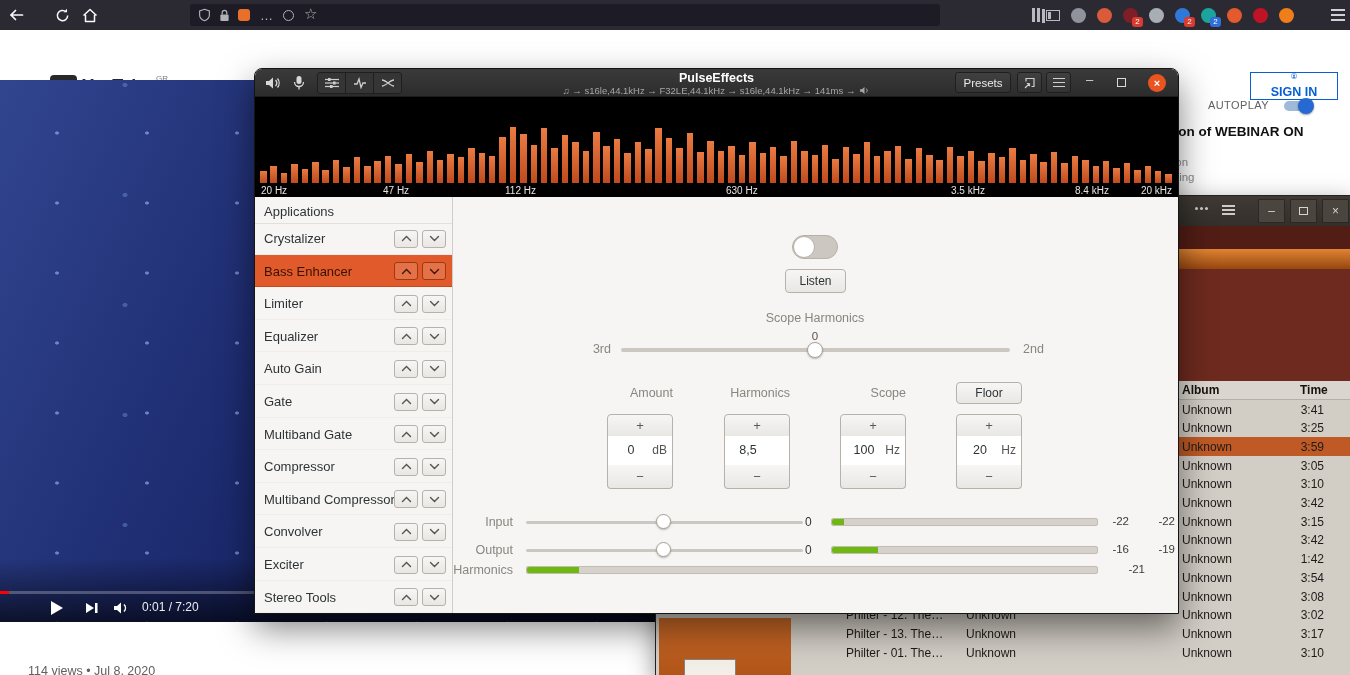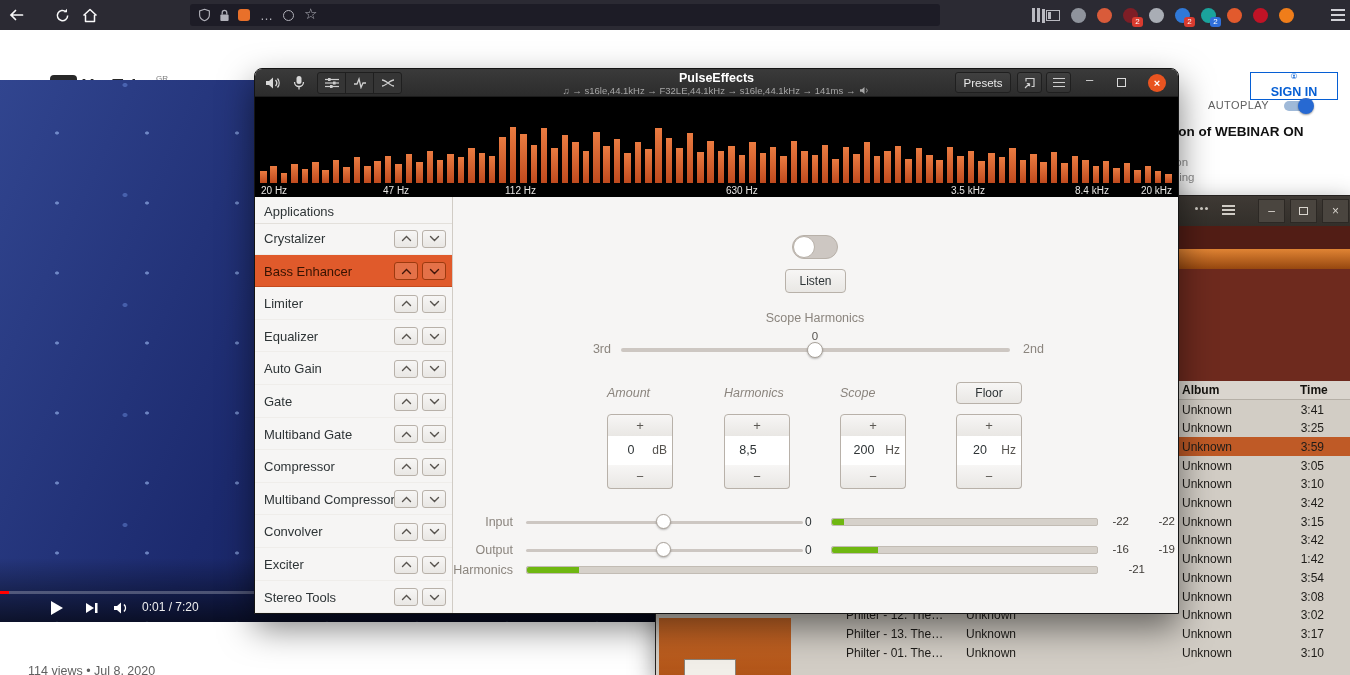--- a/index.html
+++ b/index.html
@@ -108,21 +108,21 @@
   .gtk-btn{background:linear-gradient(#f7f6f5,#e9e7e4);border:1px solid #b8b1a9;border-radius:4px;color:#2e3436;font-size:12px;display:flex;align-items:center;justify-content:center;box-sizing:border-box;font-family:"Liberation Sans",sans-serif;}
   .pe-listen{position:absolute;left:332px;top:72px;width:61px;height:24px;}
   .pe-grey{color:#8b857e;font-size:12.5px;}
   .blend-label{position:absolute;left:262px;top:114px;width:200px;text-align:center;}
   .blend-value{position:absolute;left:312px;top:133px;width:100px;text-align:center;font-size:11.5px;color:#55524e;}
   .blend-min{position:absolute;left:118px;top:145px;width:40px;text-align:right;}
   .blend-max{position:absolute;left:570px;top:145px;}
   .track{position:absolute;background:#cdc7c2;border-radius:2px;}
   .sknob{position:absolute;width:16px;height:16px;border-radius:50%;background:#fff;border:1px solid #a9a29a;box-shadow:0 1px 2px rgba(0,0,0,.25);box-sizing:border-box;}
   .spin-col{position:absolute;top:189px;width:66px;height:110px;}
-  .spin-label{position:absolute;left:0;top:0;width:66px;text-align:left;color:#8b857e;font-size:12.5px;font-style:italic;}
+  .spin-label{position:absolute;left:0;top:0;width:66px;text-align:right;color:#8b857e;font-size:12.5px;}
   .spin-label-btn{position:absolute;left:0;top:-4px;width:66px;height:22px;background:linear-gradient(#f7f6f5,#e9e7e4);border:1px solid #b8b1a9;border-radius:4px;color:#2e3436;font-size:12px;line-height:20px;text-align:center;box-sizing:border-box;}
   .spin-btn{position:absolute;left:0;width:66px;background:linear-gradient(#f7f6f5,#e9e7e4);border:1px solid #b8b1a9;color:#5c5954;font-size:13px;text-align:center;box-sizing:border-box;padding:0;font-family:"Liberation Sans",sans-serif;}
   .spin-plus{top:28px;height:23px;border-radius:4px 4px 0 0;}
   .spin-minus{top:79px;height:24px;border-radius:0 0 4px 4px;border-top:0;}
   .spin-val{position:absolute;left:0;top:50px;width:66px;height:30px;background:#fff;border:1px solid #b8b1a9;border-top:0;box-sizing:border-box;}
   .spin-val-num{position:absolute;left:0;width:46px;text-align:center;top:7px;font-size:12.5px;color:#2e3436;}
   .spin-unit{position:absolute;right:5px;top:7px;font-size:12px;color:#55524e;}
   .lv-label{position:absolute;width:80px;text-align:right;}
   .lv-val{position:absolute;font-size:12px;color:#2e3436;}
   .meter{position:absolute;height:8px;background:#d6d1ca;border-radius:2px;border:1px solid #c2bcb4;box-sizing:border-box;}
@@ -741,21 +741,21 @@
             <button class="spin-btn spin-plus">+</button>
             <div class="spin-val">
               <span class="spin-val-num">8,5</span>
             </div>
             <button class="spin-btn spin-minus">−</button>
           </div>
           <div class="spin-col" style="left: 387px;">
             <div class="spin-label">Scope</div>
             <button class="spin-btn spin-plus">+</button>
             <div class="spin-val">
-              <span class="spin-val-num">200</span>
+              <span class="spin-val-num">100</span>
               <span class="spin-unit">Hz</span>
             </div>
             <button class="spin-btn spin-minus">−</button>
           </div>
           <div class="spin-col" style="left: 503px;">
             <div class="spin-label-btn">Floor</div>
             <button class="spin-btn spin-plus">+</button>
             <div class="spin-val">
               <span class="spin-val-num">20</span>
               <span class="spin-unit">Hz</span>

